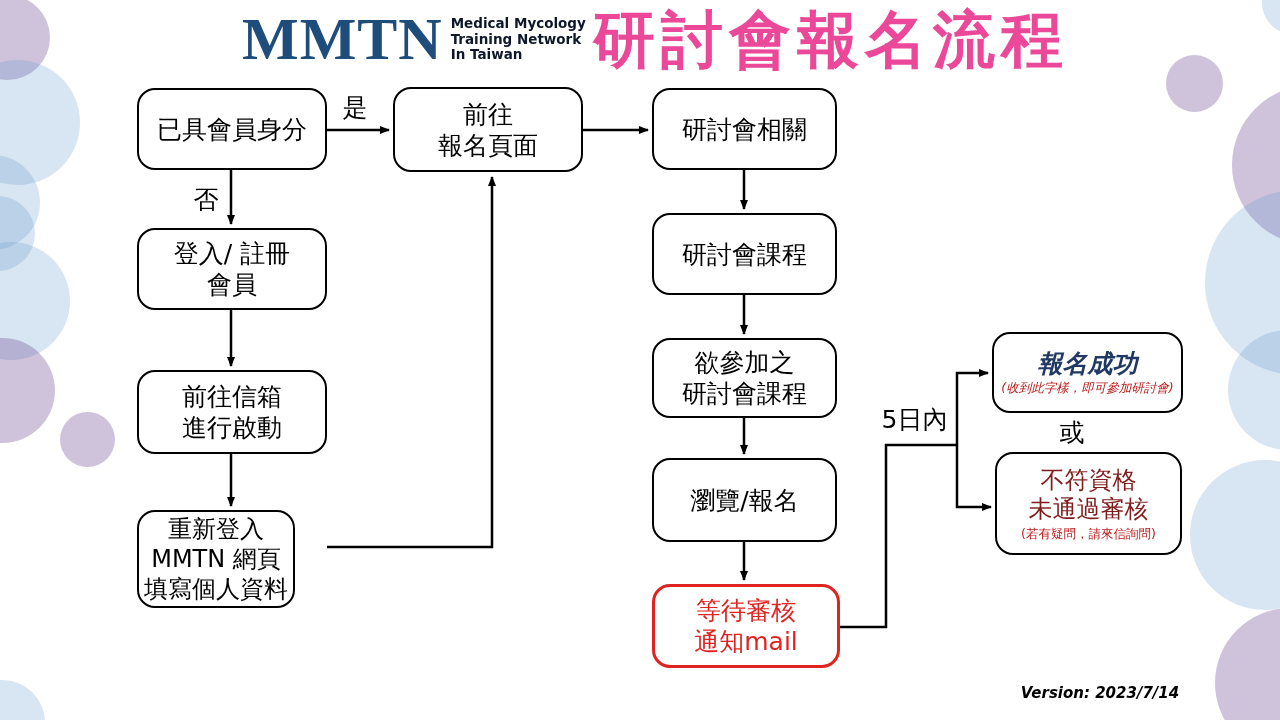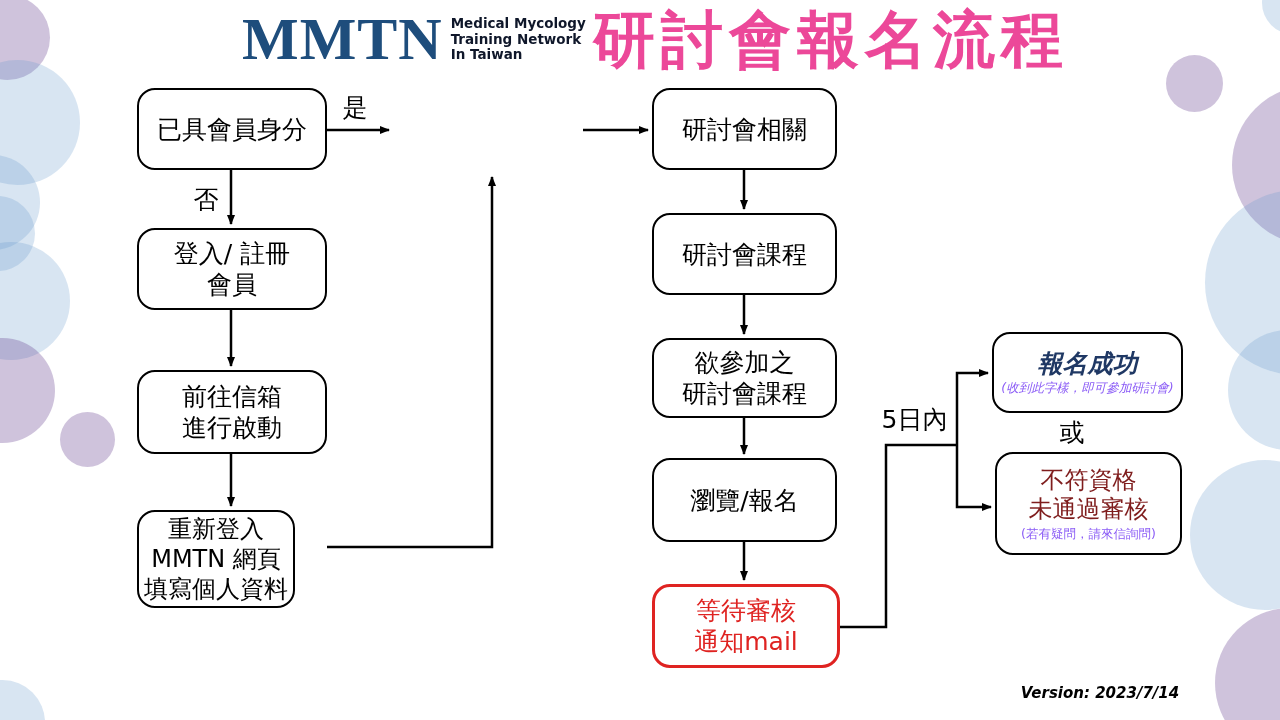--- a/index.html
+++ b/index.html
@@ -31,21 +31,21 @@
     position:absolute;box-sizing:border-box;background:#ffffff;
     border:2.5px solid #000;border-radius:18px;
     display:flex;flex-direction:column;align-items:center;justify-content:center;
     text-align:center;color:#000;
   }
   .fbox .box-label{white-space:pre-line;font-size:25px;line-height:31px;}
   .fbox-red{border:3px solid #DF2321;}
   .fbox-red .box-label{color:#DF2321;}
   .result-title{font-size:25px;line-height:28px;font-weight:bold;color:#1F3864;white-space:pre-line;}
   .fail-title{font-size:24px;line-height:29px;color:#7f1d1d;font-weight:normal;white-space:pre-line;}
-  .result-note{font-size:12.5px;line-height:16px;color:#8b5cf6;margin-top:2px;white-space:nowrap;}
+  .result-note{font-size:12.5px;line-height:16px;color:#b91c1c;margin-top:2px;white-space:nowrap;}
   
   .edge-label{position:absolute;font-size:25px;color:#000;text-align:center;}
   
   .connectors{position:absolute;left:0;top:0;width:1280px;height:720px;pointer-events:none;}
   .version{
     position:absolute;left:1000px;top:684px;width:200px;text-align:center;
     font-size:15px;font-style:italic;color:#000;font-weight:600;
   }
 </style>
 </head>
@@ -110,20 +110,24 @@
   <div class="fbox" style="left:137px;top:370px;width:190px;height:84px;">
     <div class="box-label">前往信箱
 進行啟動</div>
   </div>
   <div class="fbox" style="left:137px;top:510px;width:158px;height:98px;">
     <div class="box-label" style="font-size:24px;line-height:30px;">重新登入
 MMTN 網頁
 填寫個人資料</div>
   </div>
 
+  <div class="fbox" style="left:393px;top:87px;width:190px;height:85px;">
+    <div class="box-label">前往
+報名頁面</div>
+  </div>
   <div class="fbox" style="left:652px;top:88px;width:185px;height:82px;">
     <div class="box-label">研討會相關</div>
   </div>
   <div class="fbox" style="left:652px;top:213px;width:185px;height:82px;">
     <div class="box-label">研討會課程</div>
   </div>
   <div class="fbox" style="left:652px;top:338px;width:185px;height:80px;">
     <div class="box-label">欲參加之
 研討會課程</div>
   </div>

